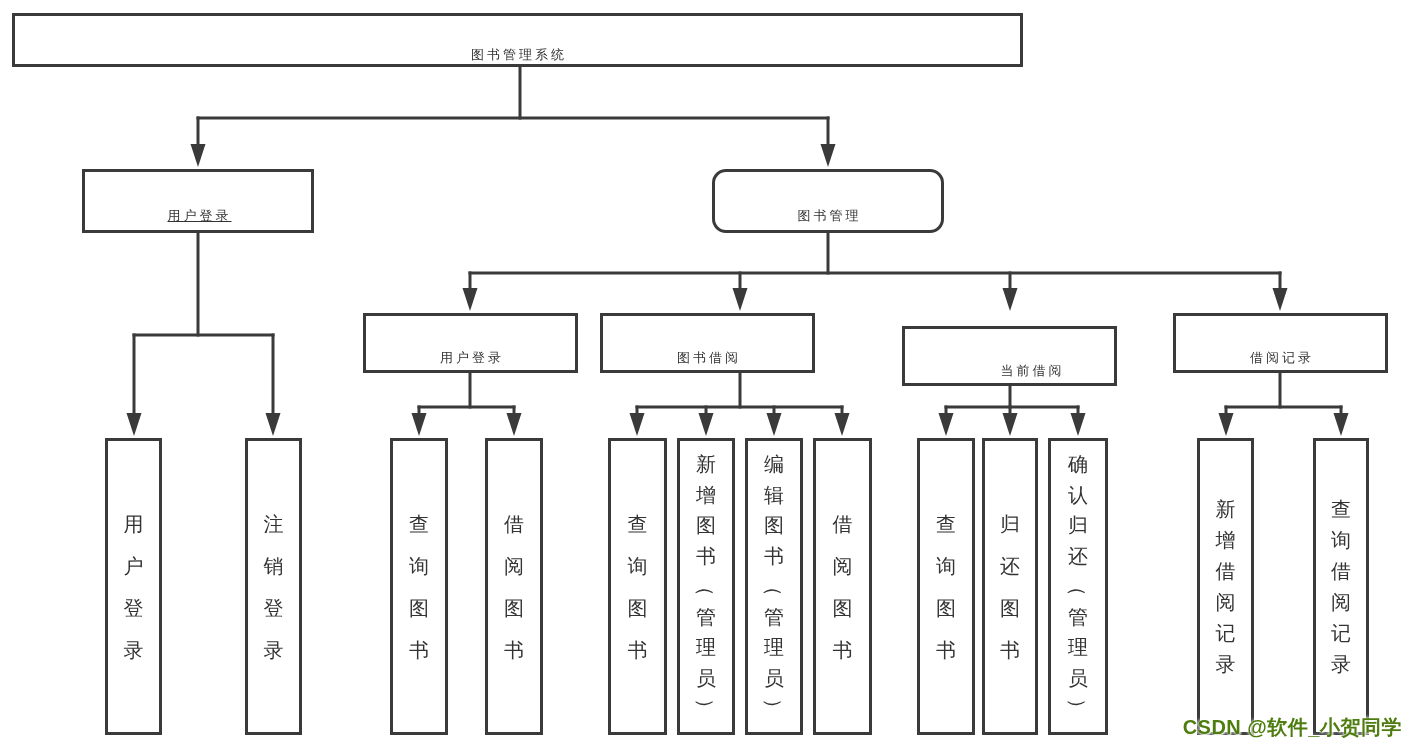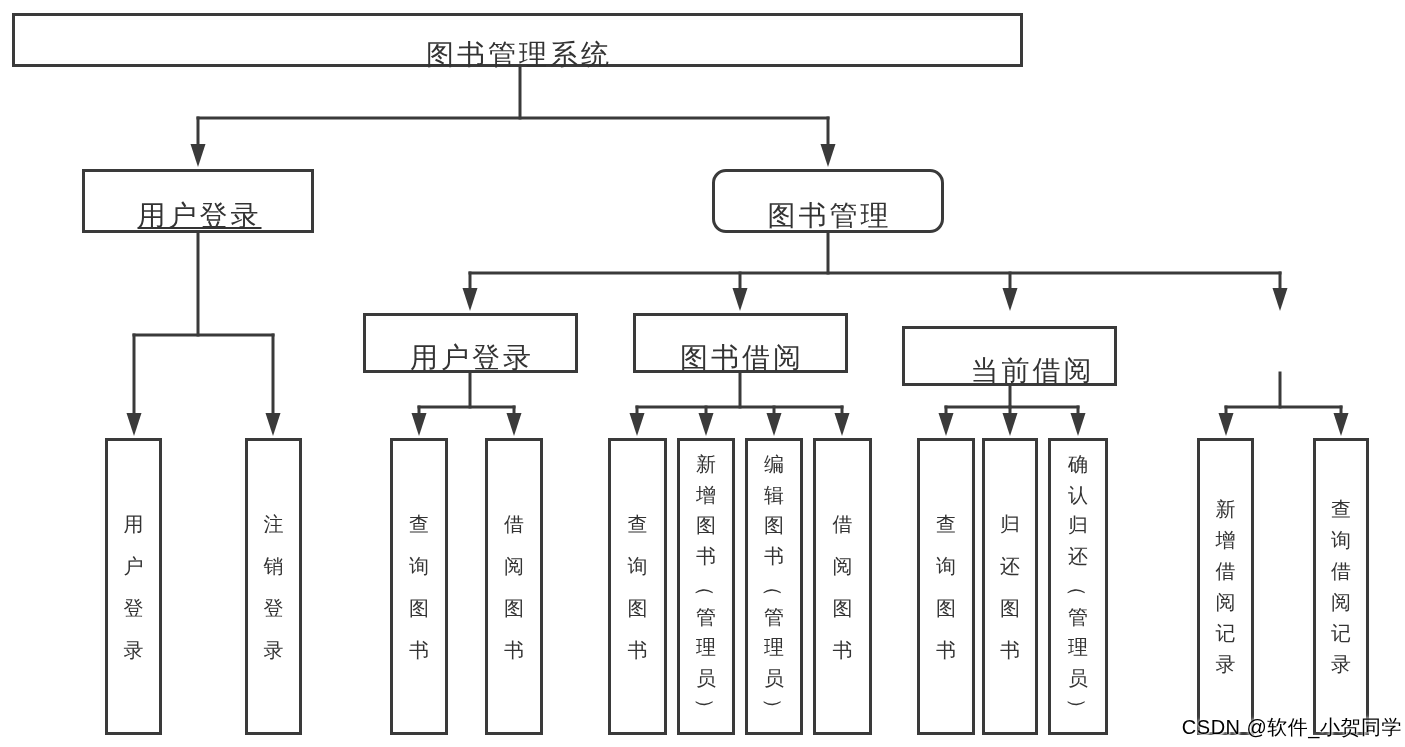--- a/index.html
+++ b/index.html
@@ -29,21 +29,21 @@
     box-sizing: border-box;
     background: #ffffff;
     border: 3px solid #3a3a3a;
     display: flex;
     align-items: center;
     justify-content: center;
     color: #333333;
     z-index: 1;
   }
   .node .hlabel {
-    font-size: 28px;
+    font-size: 13px;
     letter-spacing: 3px;
     white-space: nowrap;
     text-indent: 3px;
     margin-top: 29px;
   }
   .vtext {
     display: flex;
     flex-direction: column;
     align-items: center;
     font-size: 20px;
@@ -53,24 +53,25 @@
   .n4 .vch { height: 42px; line-height: 42px; }
   .n6 .vch { height: 31px; line-height: 31px; }
   .n9 .vch { height: 30.5px; line-height: 30.5px; }
   .rot { transform: rotate(90deg); }
   .watermark {
     position: absolute;
     top: 714px;
     right: 3px;
     font-size: 20px;
     letter-spacing: 0.5px;
-    color: #000000;
+    color: #4d7c0f;
     text-shadow: 0 0 3px #ffffff, 0 0 5px #ffffff, 1px 1px 2px #ffffff;
     z-index: 5;
     white-space: nowrap;
+    font-weight: bold;
   }
 </style>
 </head>
 <body>
 
 <div class="stage">
 
   <svg class="wires" viewBox="0 0 1405 747">
       <line x1="520" y1="67" x2="520" y2="118"></line>
       <line x1="198" y1="118" x2="828" y2="118"></line>
@@ -133,25 +134,28 @@
   <div class="node" style="left:82px; top:169px; width:232px; height:64px;text-decoration:underline;">
     <span class="hlabel">用户登录</span>
   </div>
   <div class="node" style="left:712px; top:169px; width:232px; height:64px;border-radius:14px;">
     <span class="hlabel">图书管理</span>
   </div>
 
   <div class="node" style="left:363px; top:313px; width:215px; height:60px;">
     <span class="hlabel">用户登录</span>
   </div>
-  <div class="node" style="left:633px; top:313px; width:215px; height:60px;">
+  <div class="node" style="left:600px; top:313px; width:215px; height:60px;">
     <span class="hlabel">图书借阅</span>
   </div>
   <div class="node" style="left:902px; top:326px; width:215px; height:60px;padding-left:43px;">
     <span class="hlabel">当前借阅</span>
+  </div>
+  <div class="node" style="left:1173px; top:313px; width:215px; height:60px;">
+    <span class="hlabel">借阅记录</span>
   </div>
 
   <div class="node" style="left:105px; top:438px; width:57px; height:297px;">
     <span class="vtext n4">
         <div class="vch">用</div>
         <div class="vch">户</div>
         <div class="vch">登</div>
         <div class="vch">录</div>
       </span>
   </div>

